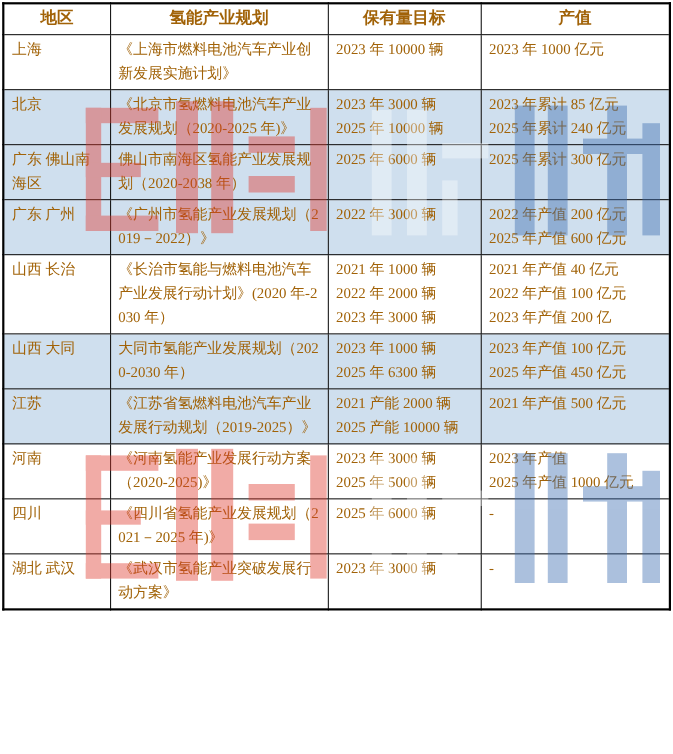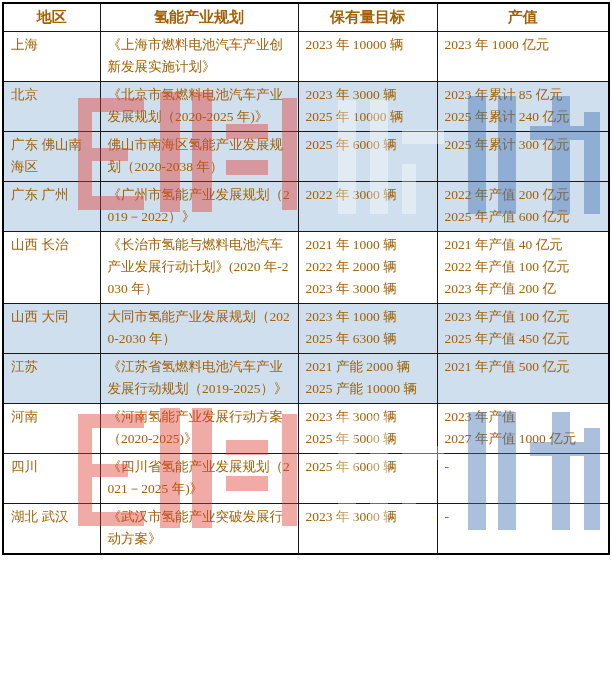--- a/index.html
+++ b/index.html
@@ -151,21 +151,21 @@
         </tr>
         <tr>
           <td>河南</td>
           <td>《河南氢能产业发展行动方案（2020-2025)》</td>
           <td>
             <div class="cell-line">2023 年  3000 辆</div>
             <div class="cell-line">2025 年  5000 辆</div>
           </td>
           <td>
             <div class="cell-line">2023 年产值</div>
-            <div class="cell-line">2027 年产值 1000 亿元</div>
+            <div class="cell-line">2025 年产值 1000 亿元</div>
           </td>
         </tr>
         <tr>
           <td>四川</td>
           <td>《四川省氢能产业发展规划（2021－2025 年)》</td>
           <td>
             <div class="cell-line">2025 年  6000 辆</div>
           </td>
           <td>
             <div class="cell-line">-</div>

